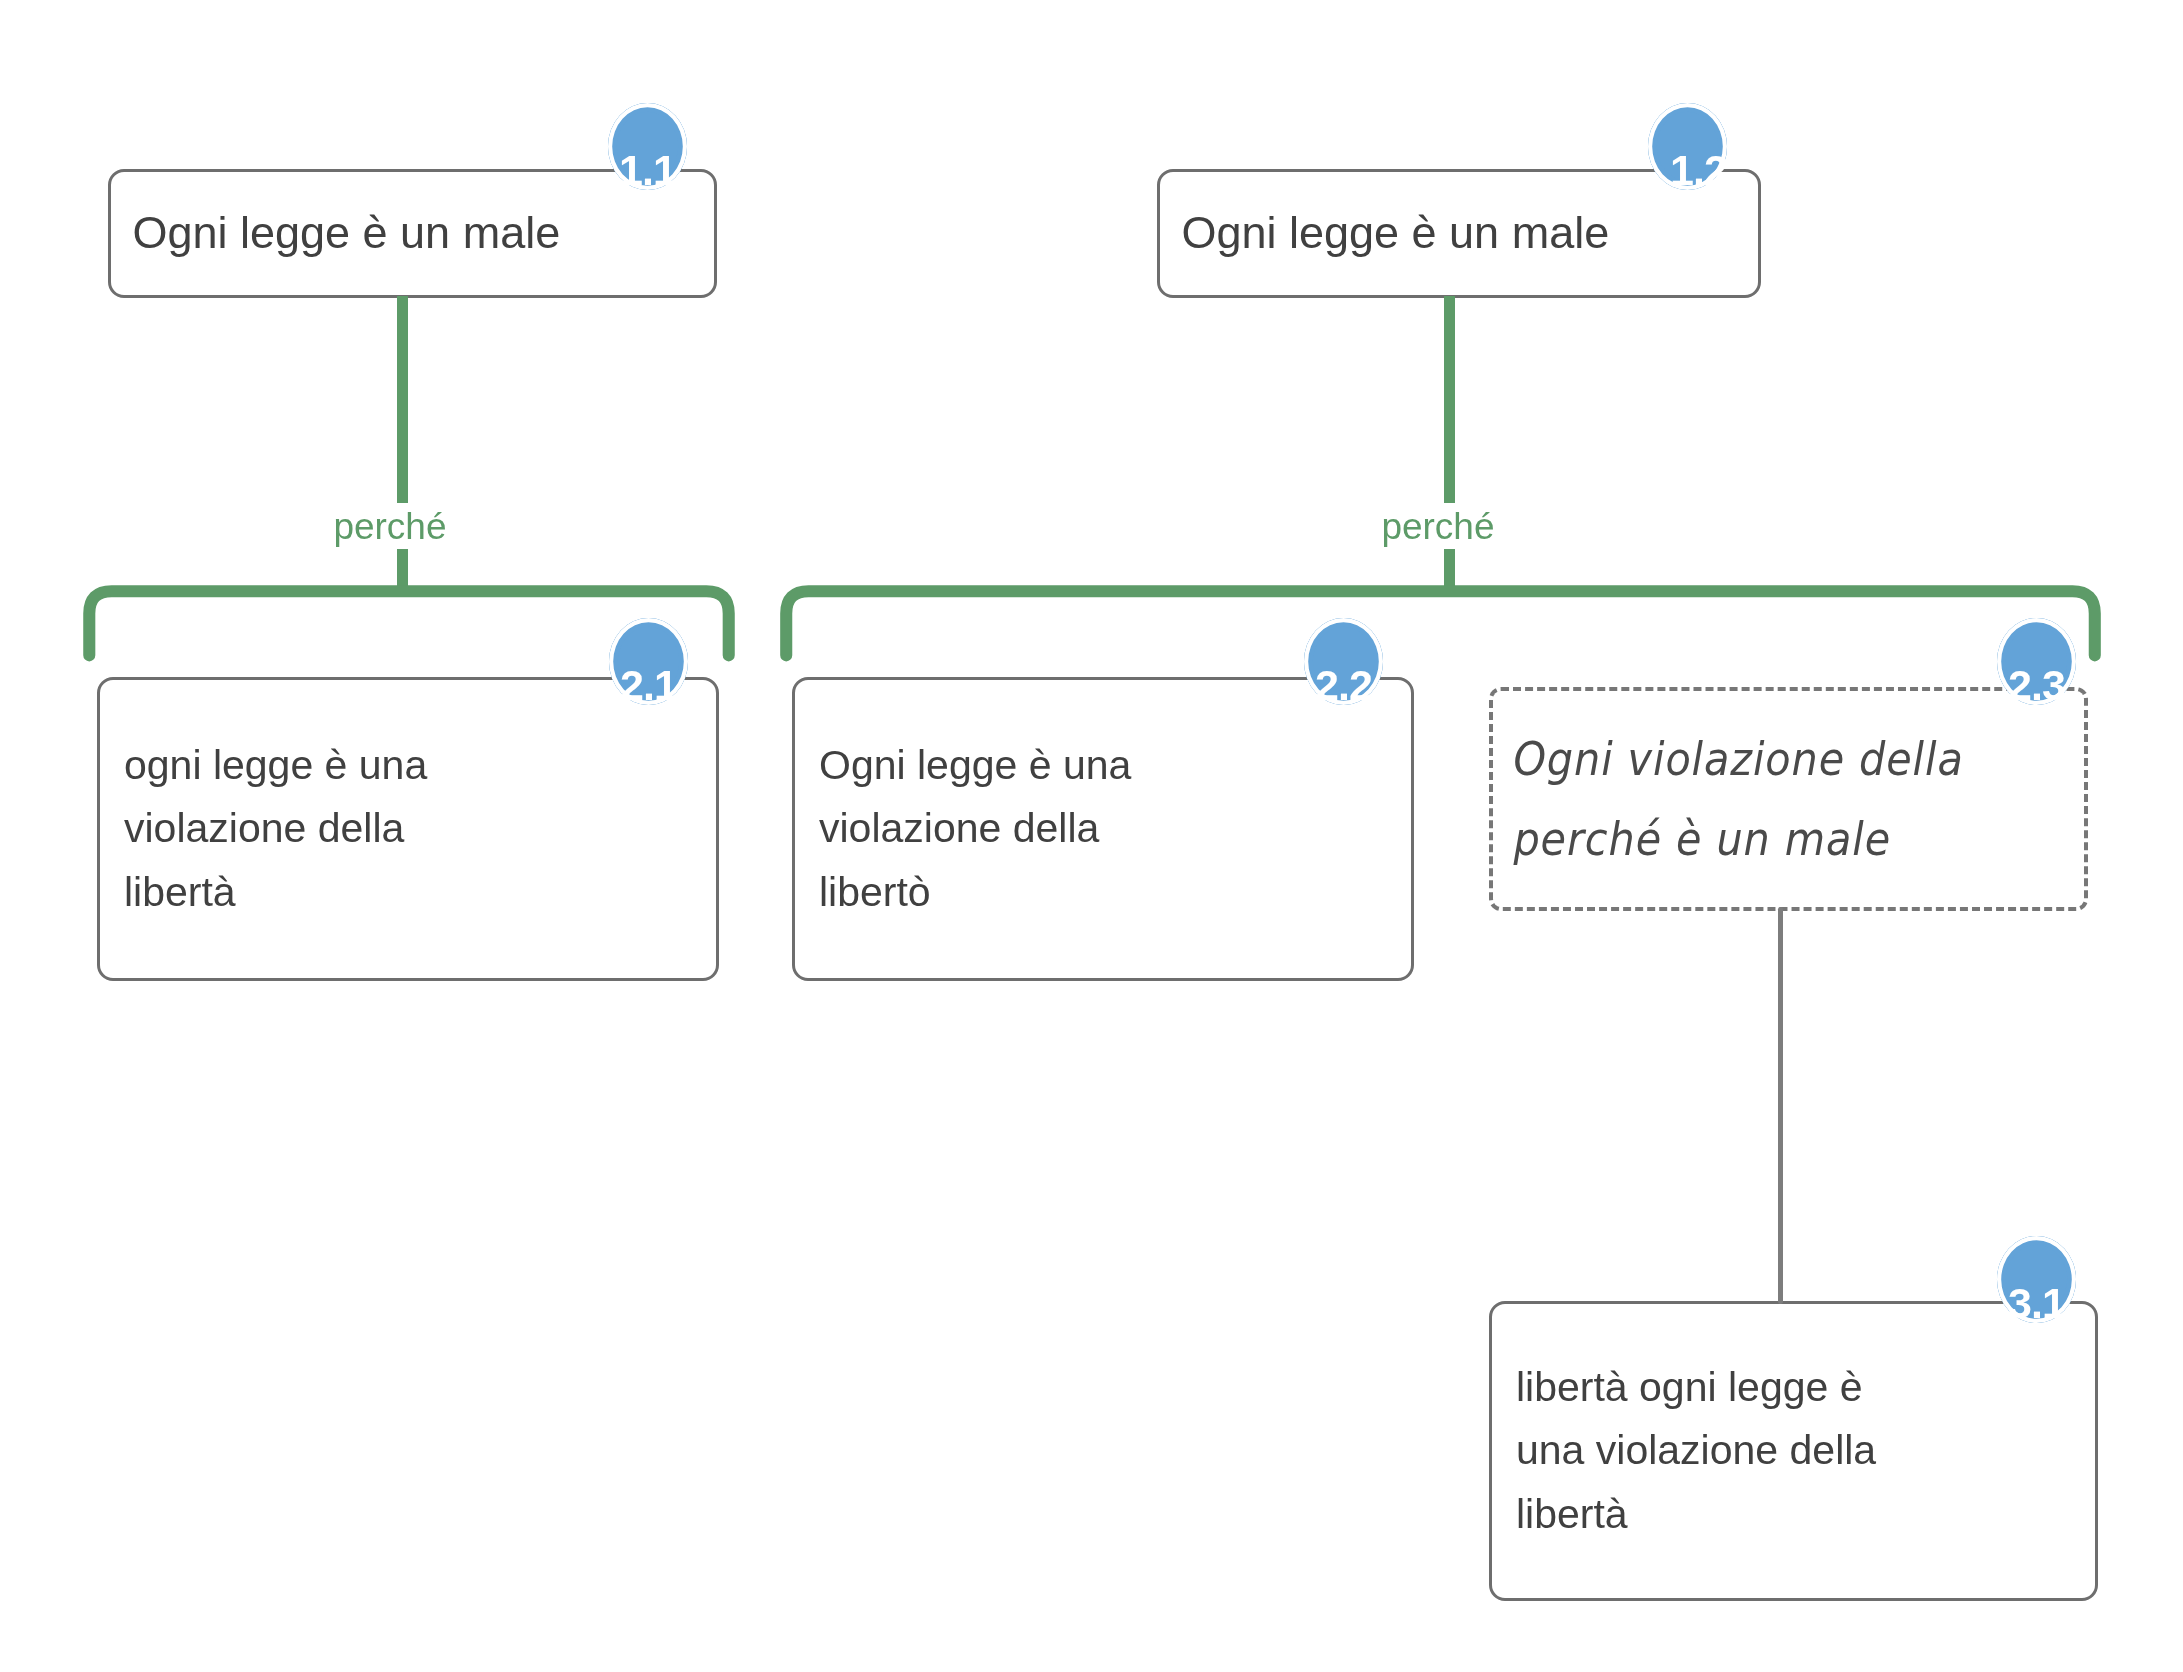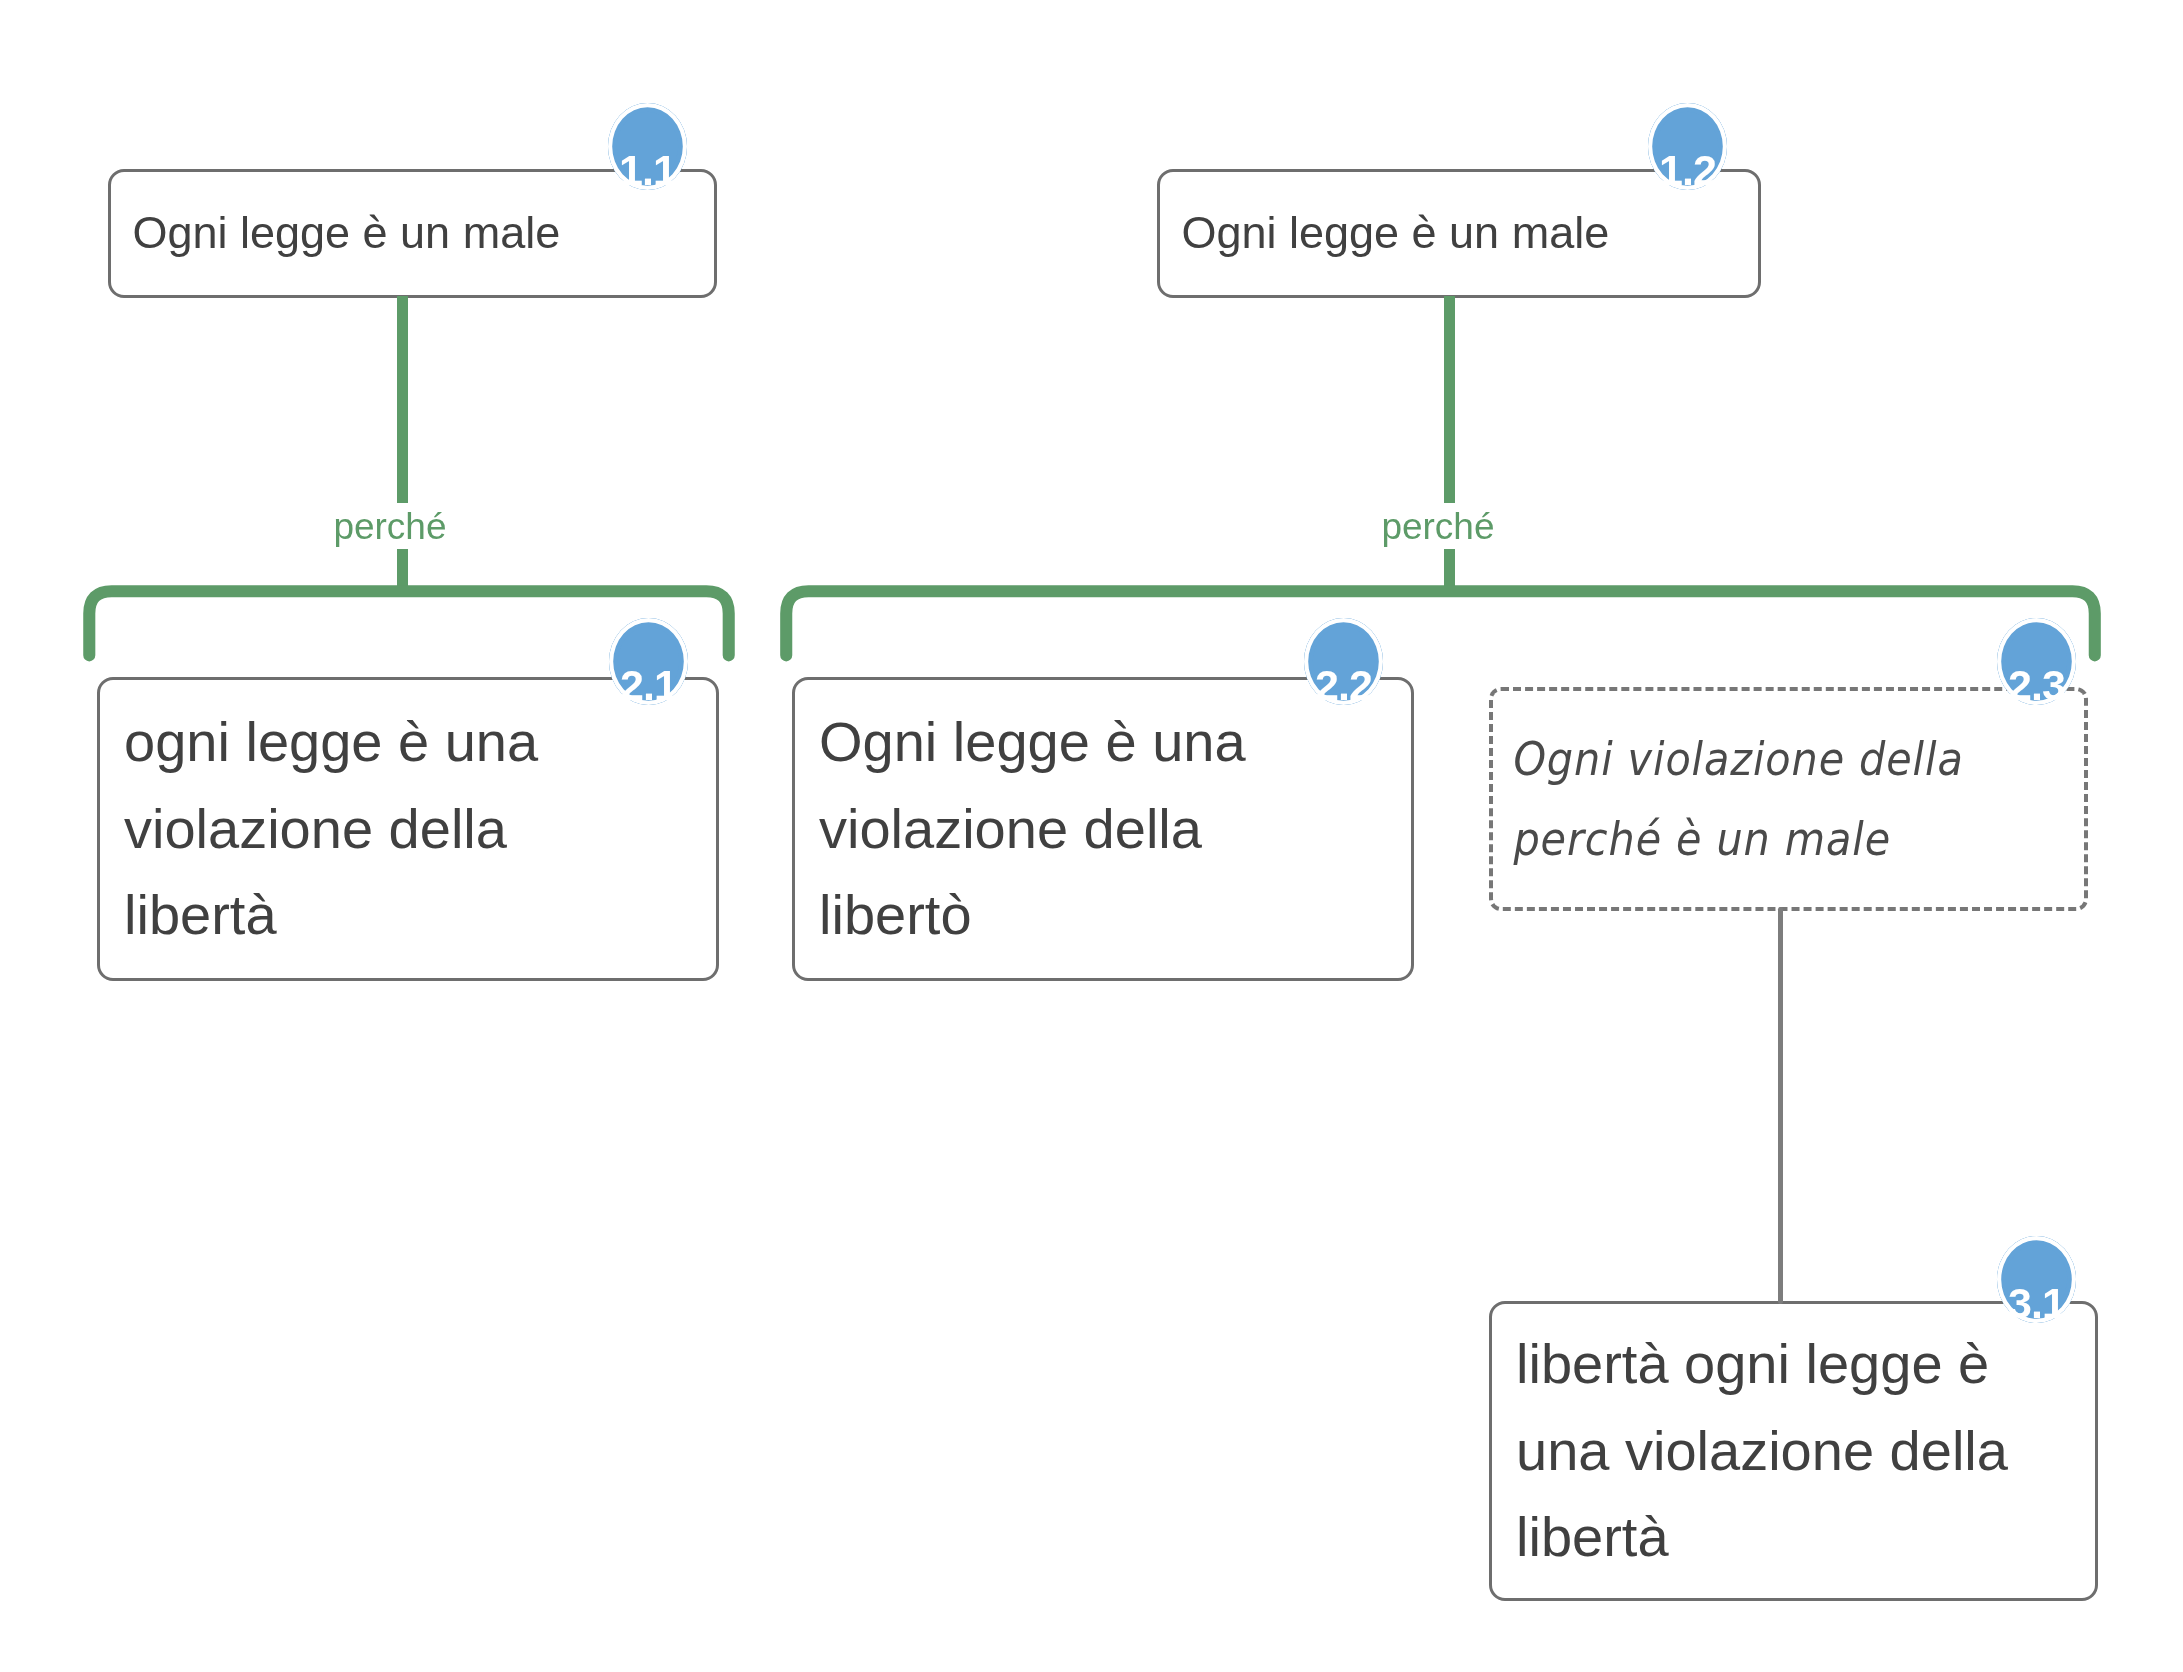--- a/index.html
+++ b/index.html
@@ -10,21 +10,21 @@
   
   .box{position:absolute;box-sizing:border-box;background:#ffffff;
        border:3.7px solid #6e6e6e;border-radius:16px;
        display:flex;align-items:center;}
   .box.dashed{border-style:dashed;border-width:4.2px;border-radius:12px;
               border-color:#777777;}
   .box .txt{width:100%;color:#404040;
             font-family:"Liberation Sans Narrow","Liberation Sans","DejaVu Sans Condensed",sans-serif;
             font-stretch:condensed;}
   .box.one .txt{font-size:45px;line-height:1.25;padding:0 21.4px;white-space:nowrap;}
-  .box.multi .txt{font-size:56px;line-height:1.55;padding:0 24px;}
+  .box.multi .txt{font-size:41px;line-height:1.55;padding:0 24px;}
   .box.hand .txt{font-size:46px;line-height:1.75;padding:0 20.4px;
                  font-family:"DejaVu Sans",sans-serif;
                  font-style:italic;letter-spacing:0.9px;color:#4a4a4a;}
 
   
   .badge{position:absolute;width:79px;height:87px;border-radius:50%;
          background:#63a3d8;display:flex;align-items:center;justify-content:center;
          box-shadow:inset 0 0 0 4.2px #ffffff, inset 0 0 0 8.8px #63a3d8;
          z-index:30;}
   .badge span{color:#ffffff;font-size:43px;font-weight:bold;letter-spacing:-0.9px;
@@ -67,21 +67,21 @@
   <div class="box one" style="left:108px;top:169px;width:609px;height:129px;">
     <div class="txt">Ogni legge è un male</div>
   </div>
   <div class="badge" style="left:608px;top:103px;">
     <span>1.1</span>
   </div>
 
   <div class="box one" style="left:1157px;top:169px;width:604px;height:129px;">
     <div class="txt">Ogni legge è un male</div>
   </div>
-  <div class="badge" style="left:1648px;top:103px;">
+  <div class="badge" style="left:1648px;top:103px;justify-content:flex-end;">
     <span>1.2</span>
   </div>
 
   <div class="box multi" style="left:97px;top:677px;width:622px;height:304px;">
     <div class="txt">
       <div>ogni legge è una</div>
       <div>violazione della</div>
       <div>libertà</div>
     </div>
   </div>

